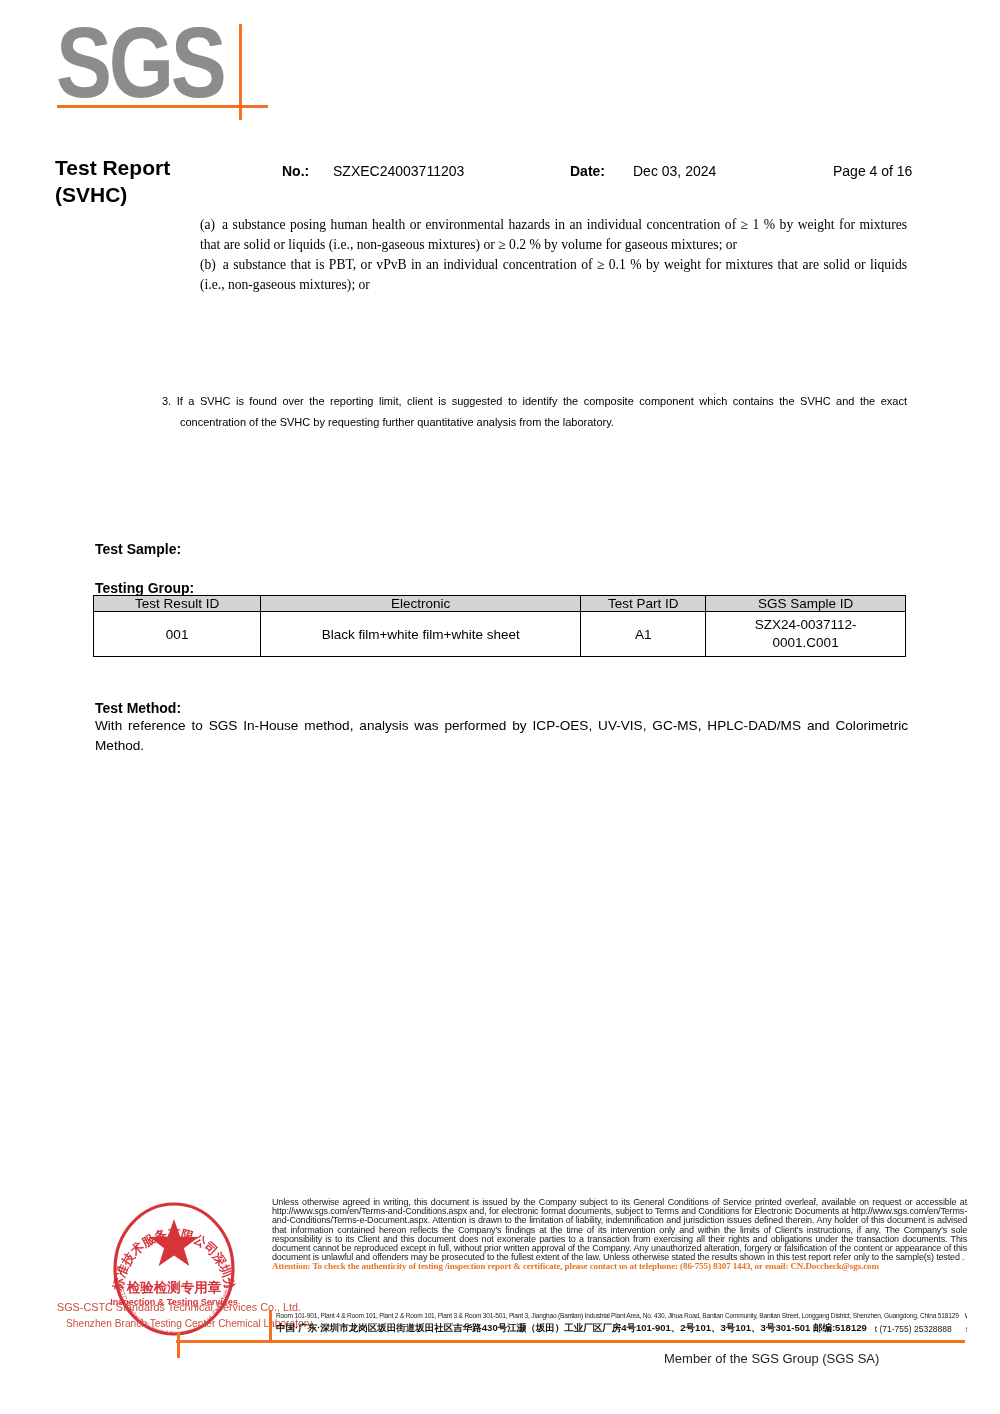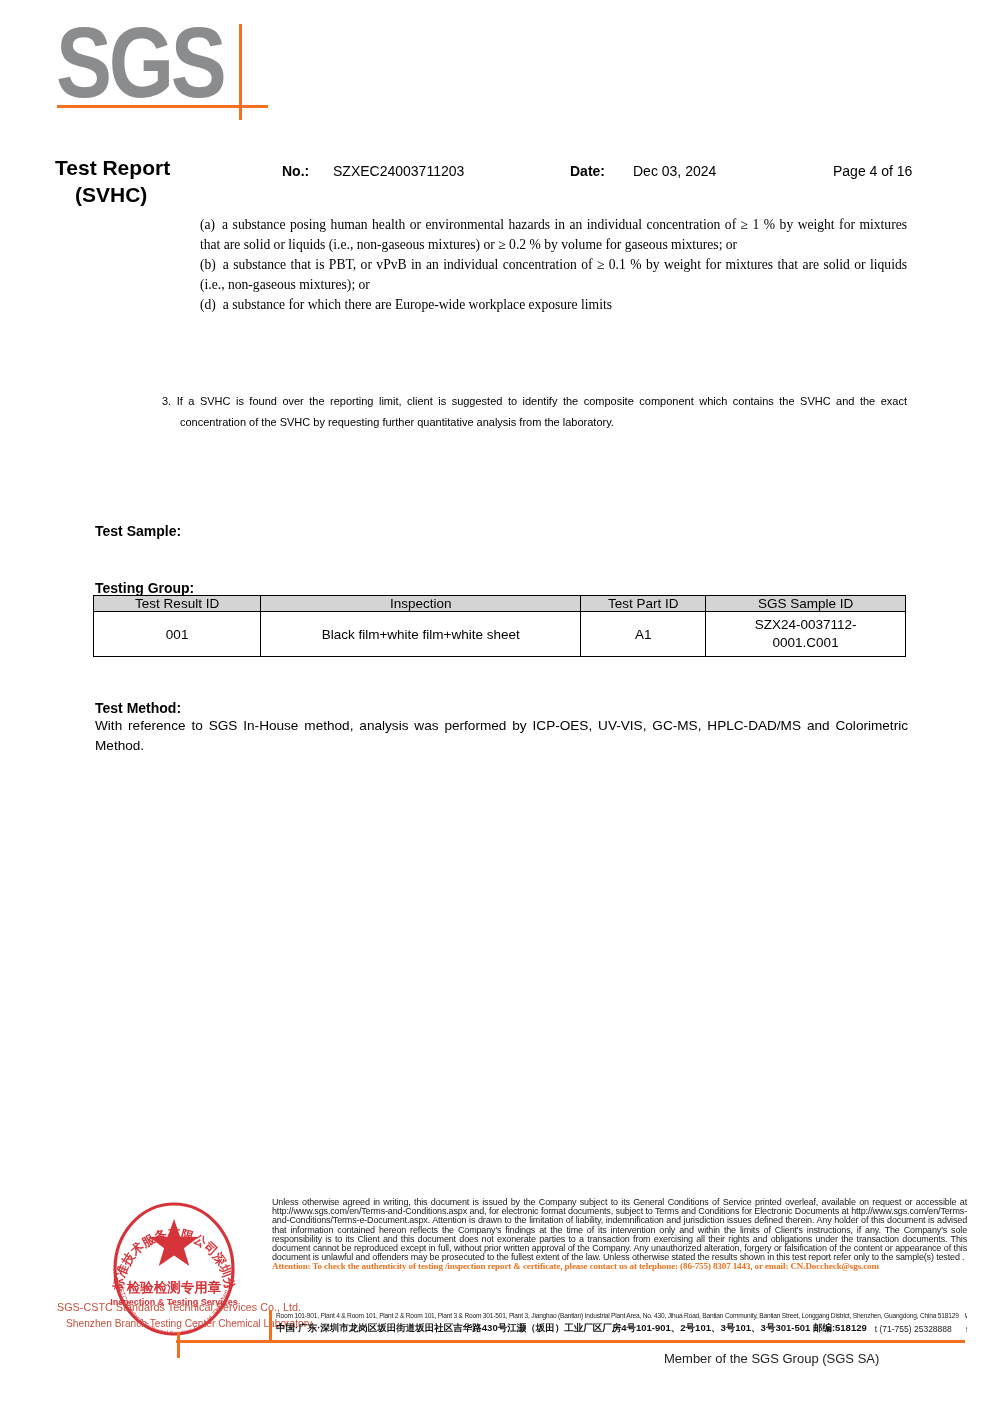--- a/index.html
+++ b/index.html
@@ -12,39 +12,39 @@
   
   .logo-text {
     position:absolute; left:56px; top:16px;
     font-size:100px; font-weight:bold; line-height:92px;
     color:#8A8C8E; letter-spacing:-4px;
     transform:scaleX(.84); transform-origin:left top;
   }
   .logo-hline { position:absolute; left:57px; top:105px; width:211px; height:3px; background:#F37021; }
   .logo-vline { position:absolute; left:239px; top:24px; width:3px; height:96px; background:#F37021; }
   .report-title { position:absolute; left:55px; top:154px; font-size:21px; font-weight:bold; line-height:27px; }
-  .report-title .line2 { margin-left:20px; }
+  .report-title .line2 { }
   .meta { position:absolute; top:163px; left:0; width:1000px; height:20px; font-size:14px; }
   .meta .m { position:absolute; top:0; white-space:nowrap; }
   .meta .lbl { font-weight:bold; }
   .m-no-label   { left:282px; }
   .m-no-value   { left:333px; }
   .m-date-label { left:570px; }
   .m-date-value { left:633px; }
   .m-page       { left:833px; }
   
   .clauses { position:absolute; left:200px; top:215px; width:707px;
              font-size:13.6px; line-height:20.1px; text-align:justify;font-family:Liberation Serif, serif; }
   .clause-label { margin-right:7px; }
   .item3 { position:absolute; left:162px; top:391px; width:745px;
            font-size:11px; line-height:20.8px; text-align:justify;
            padding-left:18px; text-indent:-18px; }
   
   .sec-heading { position:absolute; left:95px; font-size:14px; font-weight:bold; }
-  .h-test-sample { top:523px; }
+  .h-test-sample { top:541px; }
   .h-testing-group { top:580px; }
   .h-test-method { top:700px; }
   .test-method-text { position:absolute; left:95px; top:716px; width:813px;
                       font-size:13.6px; line-height:20.1px; text-align:justify; }
   
   .tg-table { position:absolute; left:93px; top:595px; width:813px;
               border-collapse:collapse; font-size:13.5px; }
   .tg-table th, .tg-table td { border:1.5px solid #000; text-align:center; vertical-align:middle; font-weight:normal; }
   .tg-table th { background:#D4D4D4; height:14px; }
   .tg-table td { height:45px; }
@@ -91,36 +91,35 @@
     <span class="m lbl m-no-label">No.:</span>
     <span class="m m-no-value">SZXEC24003711203</span>
     <span class="m lbl m-date-label">Date:</span>
     <span class="m m-date-value">Dec 03, 2024</span>
     <span class="m m-page">Page 4 of 16</span>
   </div>
 
   <div class="clauses">
     <div class="clause"><span class="clause-label">(a)</span><span>a substance posing human health or environmental hazards in an individual concentration of ≥ 1 % by weight for mixtures that are solid or liquids (i.e., non-gaseous mixtures) or ≥ 0.2 % by volume for gaseous mixtures; or</span></div>
     <div class="clause"><span class="clause-label">(b)</span><span>a substance that is PBT, or vPvB in an individual concentration of ≥ 0.1 % by weight for mixtures that are solid or liquids (i.e., non-gaseous mixtures); or</span></div>
-    <div class="clause"><span class="clause-label">(d)</span><span>a substance for which there are Europe-wide workplace exposure limits</span></div>
   </div>
 
   <div class="item3">
     <span>3.</span>
     <span>If a SVHC is found over the reporting limit, client is suggested to identify the composite component which contains the SVHC and the exact concentration of the SVHC by requesting further quantitative analysis from the laboratory.</span>
   </div>
 
   <div class="sec-heading h-test-sample">Test Sample:</div>
   <div class="sec-heading h-testing-group">Testing Group:</div>
 
   <table class="tg-table">
     <thead>
       <tr>
         <th class="col-result">Test Result ID</th>
-        <th class="col-desc">Inspection</th>
+        <th class="col-desc">Electronic</th>
         <th class="col-part">Test Part ID</th>
         <th class="col-sample">SGS Sample ID</th>
       </tr>
     </thead>
     <tbody>
       <tr>
         <td>001</td>
         <td>Black film+white film+white sheet</td>
         <td>A1</td>
         <td><span class="wrap-narrow">SZX24-0037112-0001.C001</span></td>

